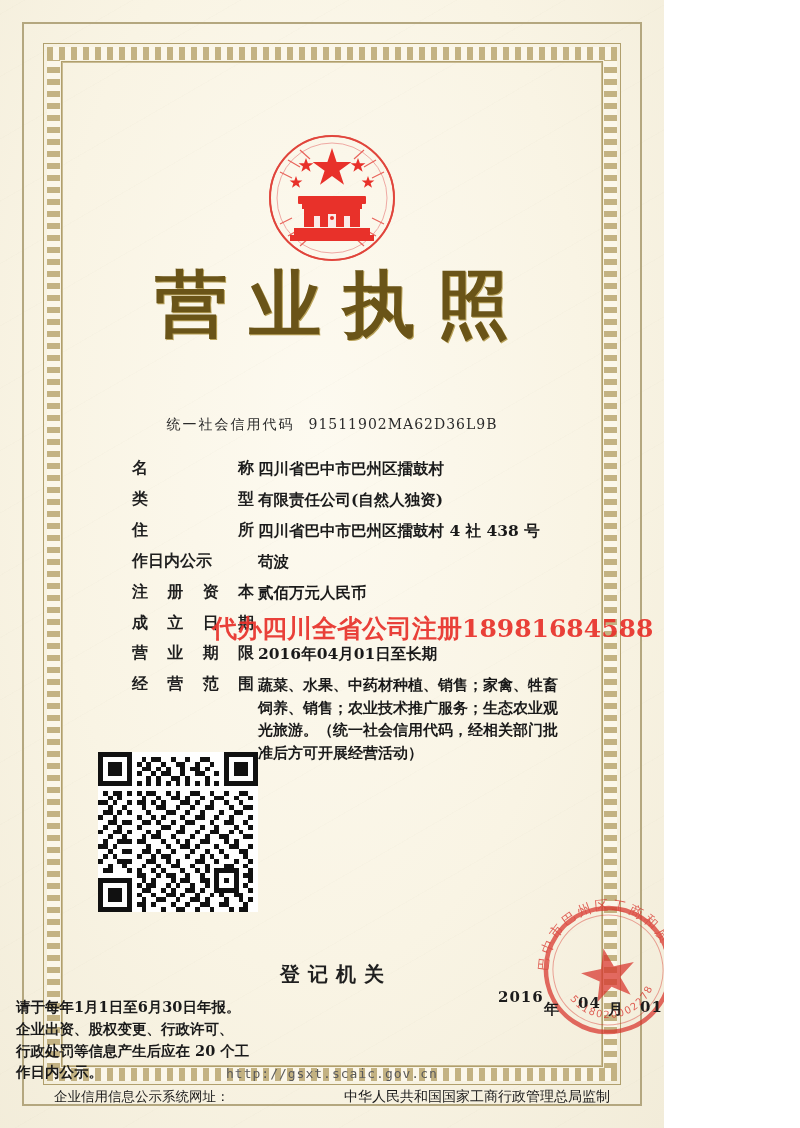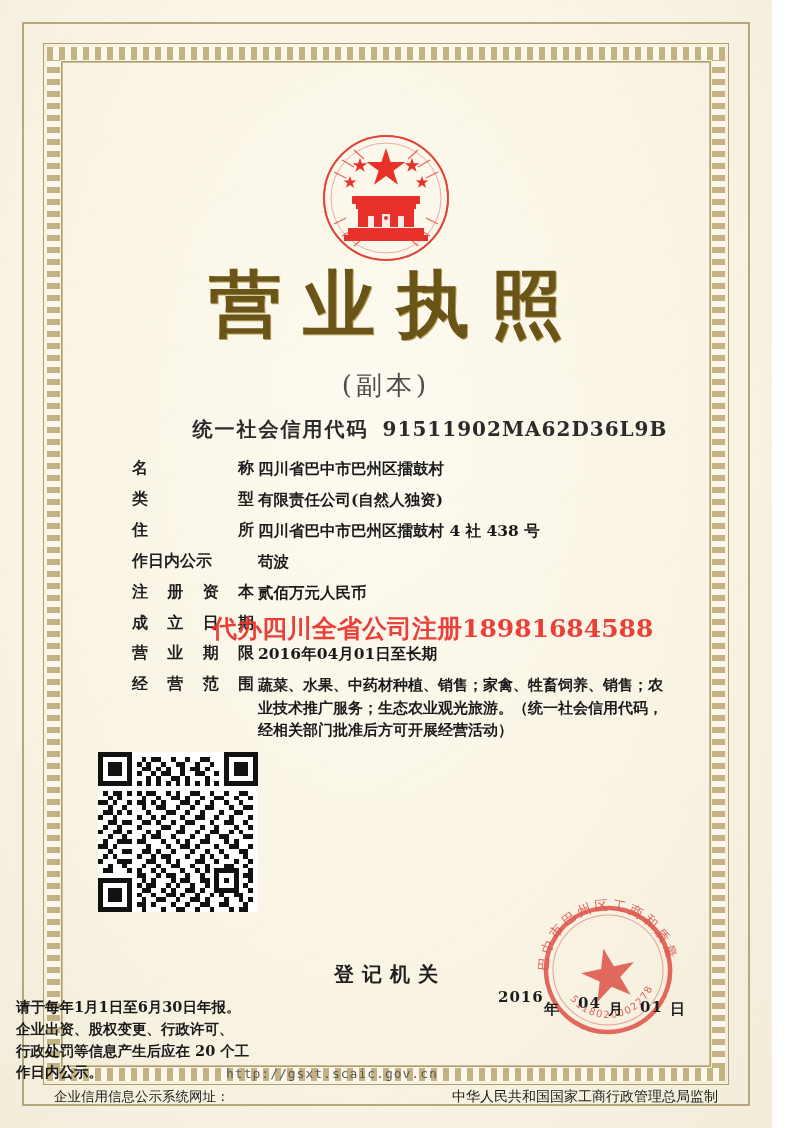--- a/index.html
+++ b/index.html
@@ -8,21 +8,21 @@
     background: #ffffff;
   }
   body {
     width: 800px;
     height: 1128px;
     font-family: "DejaVu Sans", "Liberation Sans", sans-serif;
     overflow: hidden;
   }
   .page {
     position: relative;
-    width: 772px;
+    width: 664px;
     height: 1128px;
     background: #86efac;
     overflow: hidden;
   }
   
   .paper-tint {
     position: absolute;
     inset: 0;
     background:
       radial-gradient(ellipse at 48% 38%, #fdfaf0 0%, #f9f4e4 55%, #f2ecd9 100%);
@@ -113,25 +113,24 @@
     color: #4a4a4a;
   }
 
   .credit-code {
     position: absolute;
     top: 416px;
     left: 0;
     width: 100%;
     text-align: center;
     font-family: "DejaVu Serif", "Liberation Serif", serif;
-    font-size: 20px;
+    font-size: 14px;
     letter-spacing: 2px;
     color: #2b2b2b;
-    font-weight: bold;
-    padding-left: 44px;
+    font-weight: normal;
   }
   .credit-code .val { margin-left: 14px; letter-spacing: 1px; }
 
   
   .fields {
     position: absolute;
     left: 132px;
     top: 458px;
     right: 96px;
   }
@@ -348,21 +347,20 @@
         <rect x="80" y="102" width="8" height="13"></rect>
         <rect x="66" y="104" width="6" height="11"></rect>
         <rect x="96" y="104" width="6" height="11"></rect>
       </g>
 
       <circle cx="84" cy="106" r="2" fill="#e8312a"></circle>
     </svg>
   </div>
 
   <div class="title">营业执照</div>
-  <div class="subtitle">(副本)</div>
 
   <div class="credit-code">
     <span>统一社会信用代码</span><span class="val">91511902MA62D36L9B</span>
   </div>
 
   <div class="fields">
 
     <div class="field-row">
       <div class="field-label spread">
         <span>名</span>

